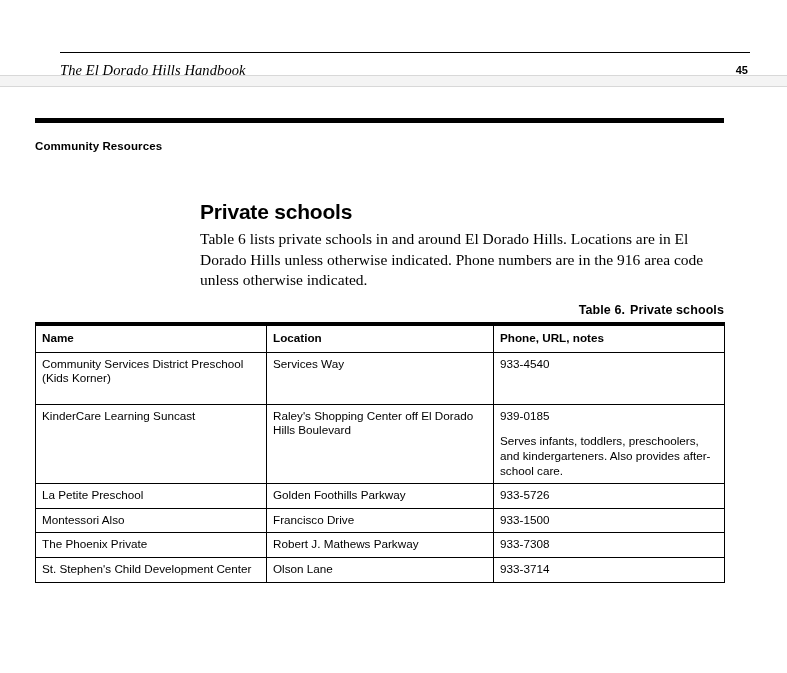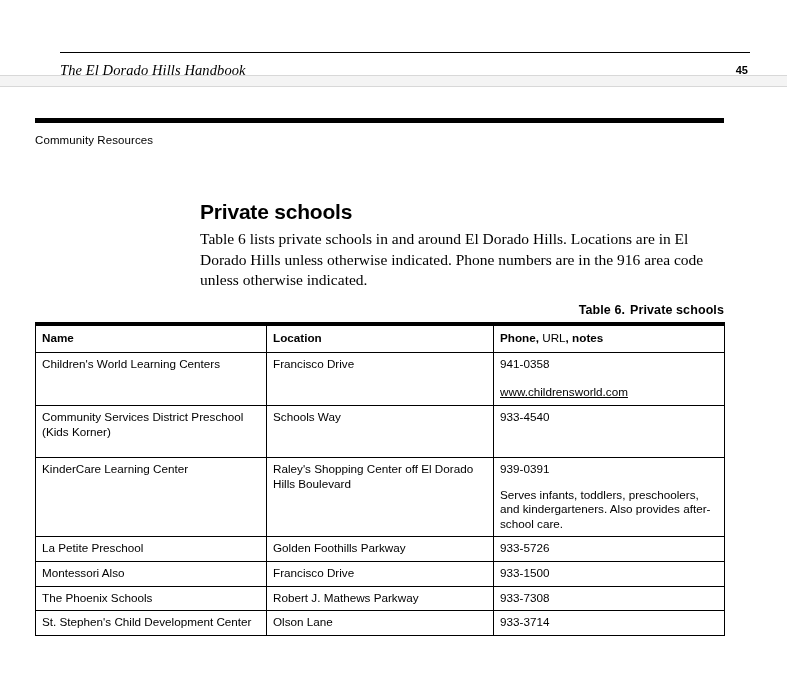--- a/index.html
+++ b/index.html
@@ -70,23 +70,23 @@
     left: 35px;
     top: 118px;
     width: 689px;
   }
   .section-head .thick-rule {
     width: 689px;
     height: 5px;
     background: #000;
   }
   .section-head .label {
-    margin-top: 11px;
+    margin-top: 17px;
     font-size: 11.5px;
-    font-weight: normal;
+    font-weight: bold;
     letter-spacing: 0.1px;
   }
 
   
   .content {
     position: absolute;
     left: 200px;
     top: 200px;
     width: 524px;
   }
@@ -156,21 +156,21 @@
   }
   table.data-table tbody tr.tall td {
     height: 42px;
   }
   table.data-table tbody tr.xtall td {
     height: 66px;
   }
   .cell-line { display: block; }
   .cell-note { display: block; margin-top: 11px; }
   .cell-url  { display: block; margin-top: 14px; text-decoration: underline; }
-  .hdr-em { font-weight: normal; }
+  .hdr-em { font-weight: bold; }
 </style>
 </head>
 <body>
 
 <div class="page-header">
   <div class="rule"></div>
   <div class="title">The El Dorado Hills Handbook</div>
   <div class="folio">45</div>
 </div>
 
@@ -199,58 +199,50 @@
     </colgroup>
     <thead>
       <tr>
         <th>Name</th>
         <th>Location</th>
         <th>Phone, <span class="hdr-em">URL</span>, notes</th>
       </tr>
     </thead>
     <tbody>
         <tr class="tall">
-          <td>Children's World Learning Centers</td>
-          <td>Francisco Drive</td>
-          <td>
-            <span class="cell-line">941-0358</span>
-            <span class="cell-url">www.childrensworld.com</span>
-          </td>
-        </tr>
-        <tr class="tall">
           <td>Community Services District Preschool (Kids Korner)</td>
-          <td>Schools Way</td>
+          <td>Services Way</td>
           <td>
             <span class="cell-line">933-4540</span>
           </td>
         </tr>
         <tr class="xtall">
-          <td>KinderCare Learning Center</td>
+          <td>KinderCare Learning Suncast</td>
           <td>Raley's Shopping Center off El Dorado Hills Boulevard</td>
           <td>
-            <span class="cell-line">939-0391</span>
+            <span class="cell-line">939-0185</span>
             <span class="cell-note">Serves infants, toddlers, preschoolers, and kindergarteners. Also provides after-school care.</span>
           </td>
         </tr>
         <tr>
           <td>La Petite Preschool</td>
           <td>Golden Foothills Parkway</td>
           <td>
             <span class="cell-line">933-5726</span>
           </td>
         </tr>
         <tr>
           <td>Montessori Also</td>
           <td>Francisco Drive</td>
           <td>
             <span class="cell-line">933-1500</span>
           </td>
         </tr>
         <tr>
-          <td>The Phoenix Schools</td>
+          <td>The Phoenix Private</td>
           <td>Robert J. Mathews Parkway</td>
           <td>
             <span class="cell-line">933-7308</span>
           </td>
         </tr>
         <tr>
           <td>St. Stephen's Child Development Center</td>
           <td>Olson Lane</td>
           <td>
             <span class="cell-line">933-3714</span>

